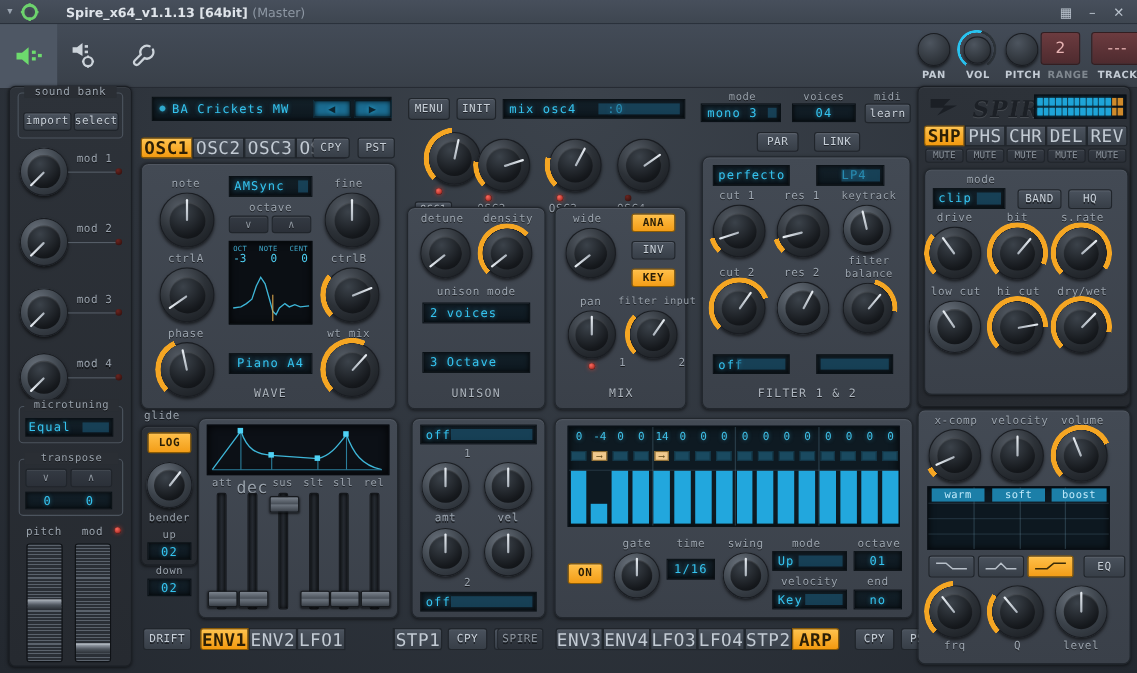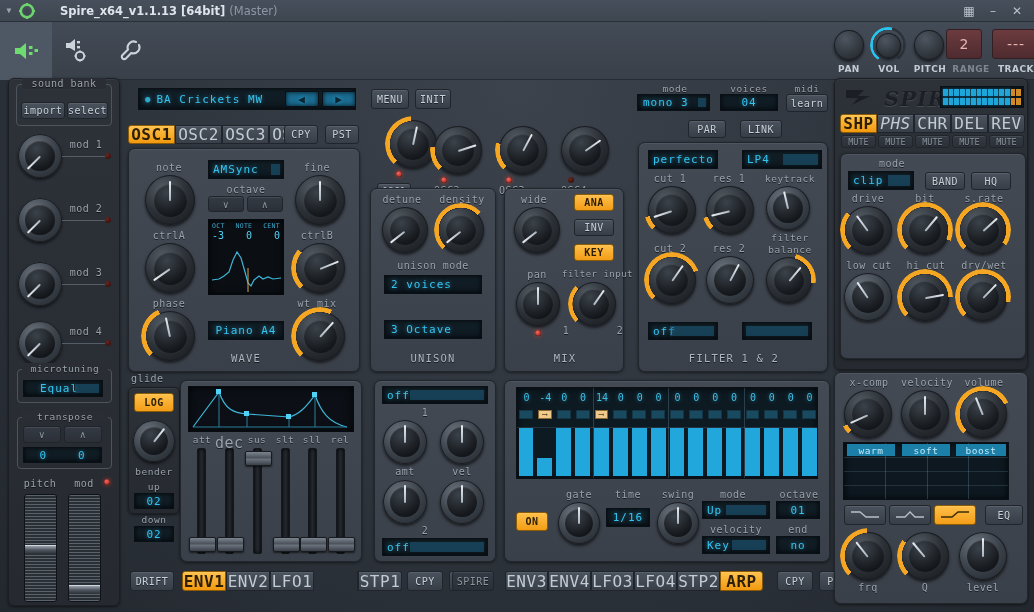--- a/index.html
+++ b/index.html
@@ -280,21 +280,21 @@
     <div class="knob lite" style="left:18px; top:241px; width:44px; height:44px;">
       <div class="cap"></div>
         <div class="ptr" style="transform:rotate(-135deg)"></div>
     </div>
     <div class="mod-line" style="left:62px; top:263px; width:44px;"></div>
     <div class="lbl" style="left:66px; top:246px; width:40px;">mod 4</div>
     <div class="led dim" style="left:105px; top:260px;"></div>
 
     <div class="group-frame" style="left:17px; top:289px; width:95px; height:34px;"></div>
     <div class="lbl" style="left:22px; top:283px; width:86px; background:#2a2e34; font-size:9.5px;">microtuning</div>
-    <div class="lcd" style="left:23px; top:300px; width:80px; height:17px; padding-left:16px;text-align:right;">
+    <div class="lcd" style="left:23px; top:300px; width:80px; height:17px; padding-left:2px;text-align:right;">
       <span>Equal</span>
       <span class="bluebar" style="right:3px;top:3px;bottom:3px;width:24px;"></span>
     </div>
 
     <div class="group-frame" style="left:17px; top:337px; width:95px; height:52px;"></div>
     <div class="lbl" style="left:22px; top:331px; width:86px; background:#2a2e34; font-size:9.5px;">transpose</div>
     <div class="btn dk" style="left:23px; top:346px; width:38px; height:17px;">∨</div>
     <div class="btn dk" style="left:64px; top:346px; width:38px; height:17px;">∧</div>
     <div class="lcd" style="left:23px; top:367px; width:79px; height:16px; justify-content:space-around;">
       <span>0</span>
@@ -316,20 +316,25 @@
     <div class="lcd" style="left:138px; top:8px; width:218px; height:22px; padding-left:6px;">
       <span style="color:#2fa8cc; font-size:9px; margin-right:5px;">●</span>
       <span>BA Crickets MW</span>
     </div>
     <div class="lcd" style="left:285px; top:11px; width:34px; height:16px; justify-content:center; background:#1b6c91; color:#0c2530;">◀</div>
     <div class="lcd" style="left:322px; top:11px; width:34px; height:16px; justify-content:center; background:#1b6c91; color:#0c2530;">▶</div>
 
     <div class="btn" style="left:371px; top:9px; width:38px; height:20px;">MENU</div>
     <div class="btn" style="left:415px; top:9px; width:36px; height:20px;">INIT</div>
 
+    <div class="lcd" style="left:457px; top:10px; width:166px; height:18px; padding-left:5px;">
+      <span>mix osc4</span>
+      <span style="margin-left:28px;">:0</span>
+      <span class="bluebar" style="right:4px;top:3px;bottom:3px;width:74px;"></span>
+    </div>
 
     <div class="lbl" style="left:640px; top:3px; width:70px; font-size:9.5px;">mode</div>
     <div class="lcd" style="left:637px; top:14px; width:73px; height:17px; padding-left:5px;">
       <span>mono 3</span>
       <span class="bluebar" style="right:3px;top:3px;bottom:3px;width:8px;"></span>
     </div>
     <div class="lbl" style="left:721px; top:3px; width:56px; font-size:9.5px;">voices</div>
     <div class="lcd" style="left:720px; top:14px; width:58px; height:17px; justify-content:center;">
       <span>04</span>
     </div>
@@ -490,21 +495,21 @@
     <div class="lbl" style="left:614px; top:245px; width:12px;">2</div>
     <div class="lbl lbl-sec" style="left:530px; top:272px; width:70px;">MIX</div>
 
     <div class="btn" style="left:688px; top:40px; width:38px; height:18px;">PAR</div>
     <div class="btn" style="left:740px; top:40px; width:42px; height:18px;">LINK</div>
 
     <div class="panel" style="left:638px; top:62px; width:190px; height:230px;"></div>
     <div class="lcd" style="left:648px; top:70px; width:70px; height:19px; padding-left:4px;">
       <span>perfecto</span>
     </div>
-    <div class="lcd" style="left:742px; top:70px; width:80px; height:19px; padding-left:4px;">
+    <div class="lcd" style="left:742px; top:70px; width:62px; height:19px; padding-left:22px;">
       <span>LP4</span>
       <span class="bluebar" style="right:3px;top:3px;bottom:3px;width:35px;"></span>
     </div>
 
     <div class="lbl" style="left:644px; top:93px; width:52px;">cut 1</div>
     <div class="knob" style="left:648px; top:106px; width:48px; height:48px;">
       <div class="ring" style="background:conic-gradient(from 225deg, #f5a623 0deg 30deg, transparent 30deg 270deg);-webkit-mask:radial-gradient(circle,transparent 58%,#000 59%);mask:radial-gradient(circle,transparent 58%,#000 59%);"></div>
       <div class="cap"></div>
         <div class="ptr" style="transform:rotate(-108deg)"></div>
     </div>
@@ -584,21 +589,21 @@
           <i></i>
           <i></i>
           <i></i>
           <i></i>
           <i class="o"></i>
           <i class="o"></i>
         </div>
     </div>
 
     <div class="tab on" style="left:840px; top:34px; width:37px; height:19px; border-radius:3px 0 0 3px;">SHP</div>
-    <div class="tab" style="left:877px; top:34px; width:37px; height:19px;font-style:italic;">PHS</div>
+    <div class="tab" style="left:877px; top:34px; width:37px; height:19px;">PHS</div>
     <div class="tab" style="left:914px; top:34px; width:37px; height:19px;">CHR</div>
     <div class="tab" style="left:951px; top:34px; width:37px; height:19px;">DEL</div>
     <div class="tab" style="left:988px; top:34px; width:37px; height:19px; border-radius:0 3px 3px 0;">REV</div>
 
     <div class="btn sm dk" style="left:841px; top:55px; width:35px; height:13px;">MUTE</div>
     <div class="btn sm dk" style="left:878px; top:55px; width:35px; height:13px;">MUTE</div>
     <div class="btn sm dk" style="left:915px; top:55px; width:35px; height:13px;">MUTE</div>
     <div class="btn sm dk" style="left:952px; top:55px; width:35px; height:13px;">MUTE</div>
     <div class="btn sm dk" style="left:989px; top:55px; width:35px; height:13px;">MUTE</div>
 

